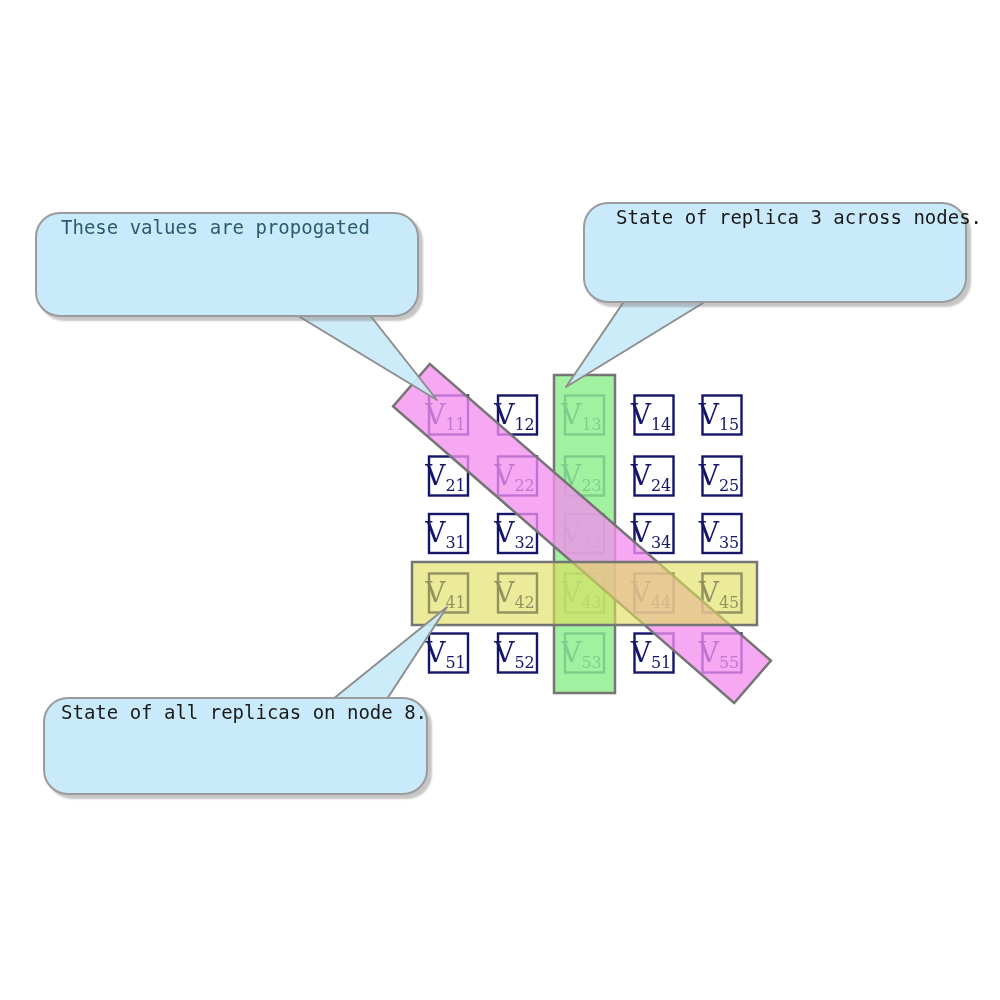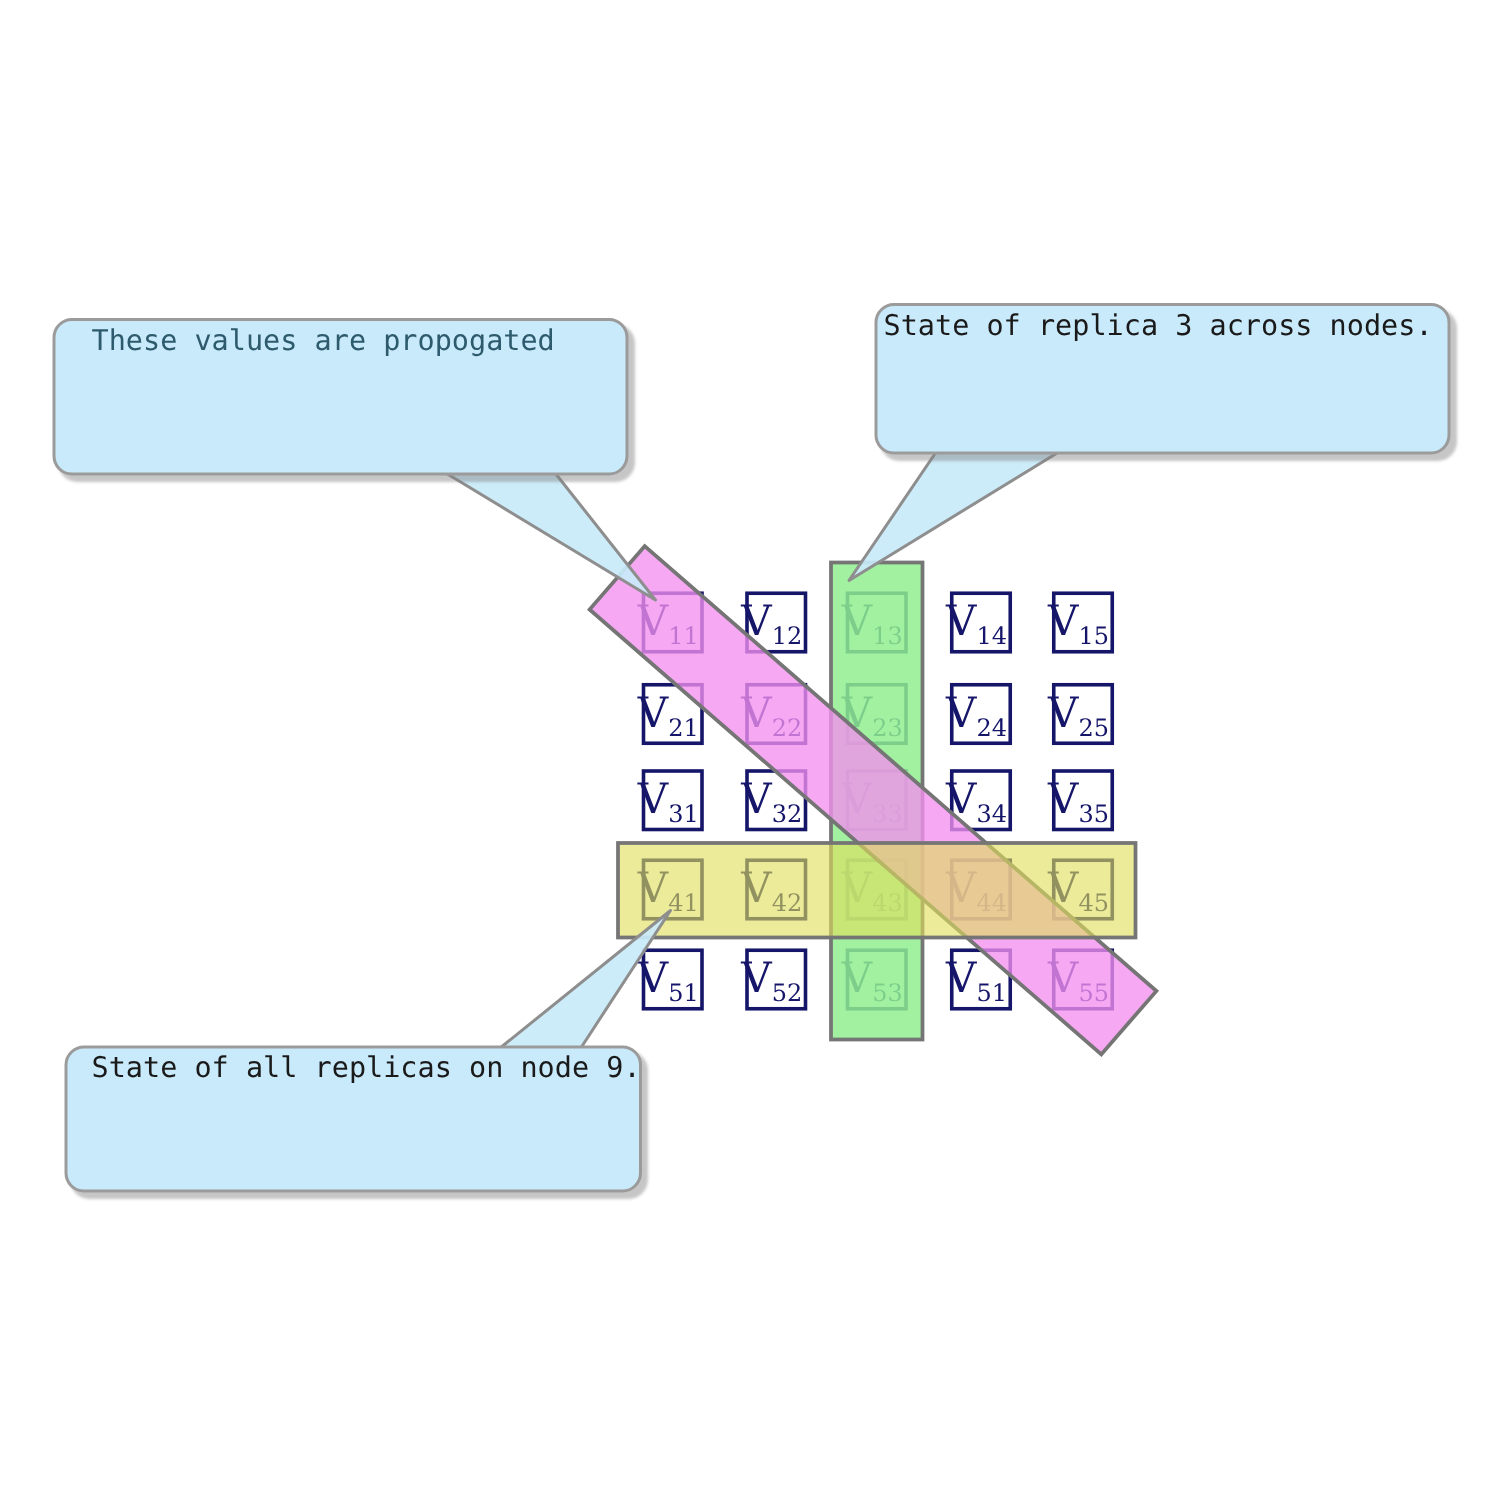--- a/index.html
+++ b/index.html
@@ -9,33 +9,33 @@
     font-family:"DejaVu Sans Mono","Liberation Mono",monospace;
     position:relative;
     overflow:hidden;
   }
   .stage{position:absolute;left:0;top:0;width:1000px;height:1000px;}
   #diagram{position:absolute;left:0;top:0;}
   .callout{
     position:absolute;
     box-sizing:border-box;
     border:2px solid #9b9b9b;
-    border-radius:13px;
+    border-radius:25px;
     background:#c9eafa;
     box-shadow:4px 4px 2px rgba(128,128,128,0.45);
     display:flex;
     flex-direction:column;
     justify-content:flex-start;
     font-size:19px;
     line-height:26px;
     white-space:pre;
   }
   .callout .line{pointer-events:none;}
   #callout-0{left:35px;top:212px;width:384px;height:105px;padding-left:24px;}
-  #callout-1{left:583px;top:202px;width:384px;height:101px;padding-left:4px;}
+  #callout-1{left:583px;top:202px;width:384px;height:101px;padding-left:31px;}
   #callout-2{left:43px;top:697px;width:385px;height:98px;padding-left:16px;}
 </style>
 </head>
 <body>
 
 <div class="stage">
   <svg id="diagram" width="1000" height="1000" viewBox="0 0 1000 1000">
     <g id="grid-cells">
         <g>
           <rect x="429" y="395.5" width="39" height="39" fill="#ffffff" stroke="#15156a" stroke-width="2.4"></rect>
@@ -152,15 +152,15 @@
 
   <div class="callout" id="callout-0" style="color: rgb(46, 90, 110); background: rgb(201, 234, 250); border-color: rgb(155, 155, 155);">
     <div class="line">These values are propogated</div>
   </div>
 
   <div class="callout" id="callout-1" style="color: rgb(26, 26, 26); background: rgb(201, 234, 250); border-color: rgb(155, 155, 155);">
     <div class="line">State of replica 3 across nodes.</div>
   </div>
 
   <div class="callout" id="callout-2" style="color: rgb(26, 26, 26); background: rgb(201, 234, 250); border-color: rgb(155, 155, 155);">
-    <div class="line">State of all replicas on node 9.</div>
+    <div class="line">State of all replicas on node 8.</div>
   </div>
 </div>
 
 </body></html>

